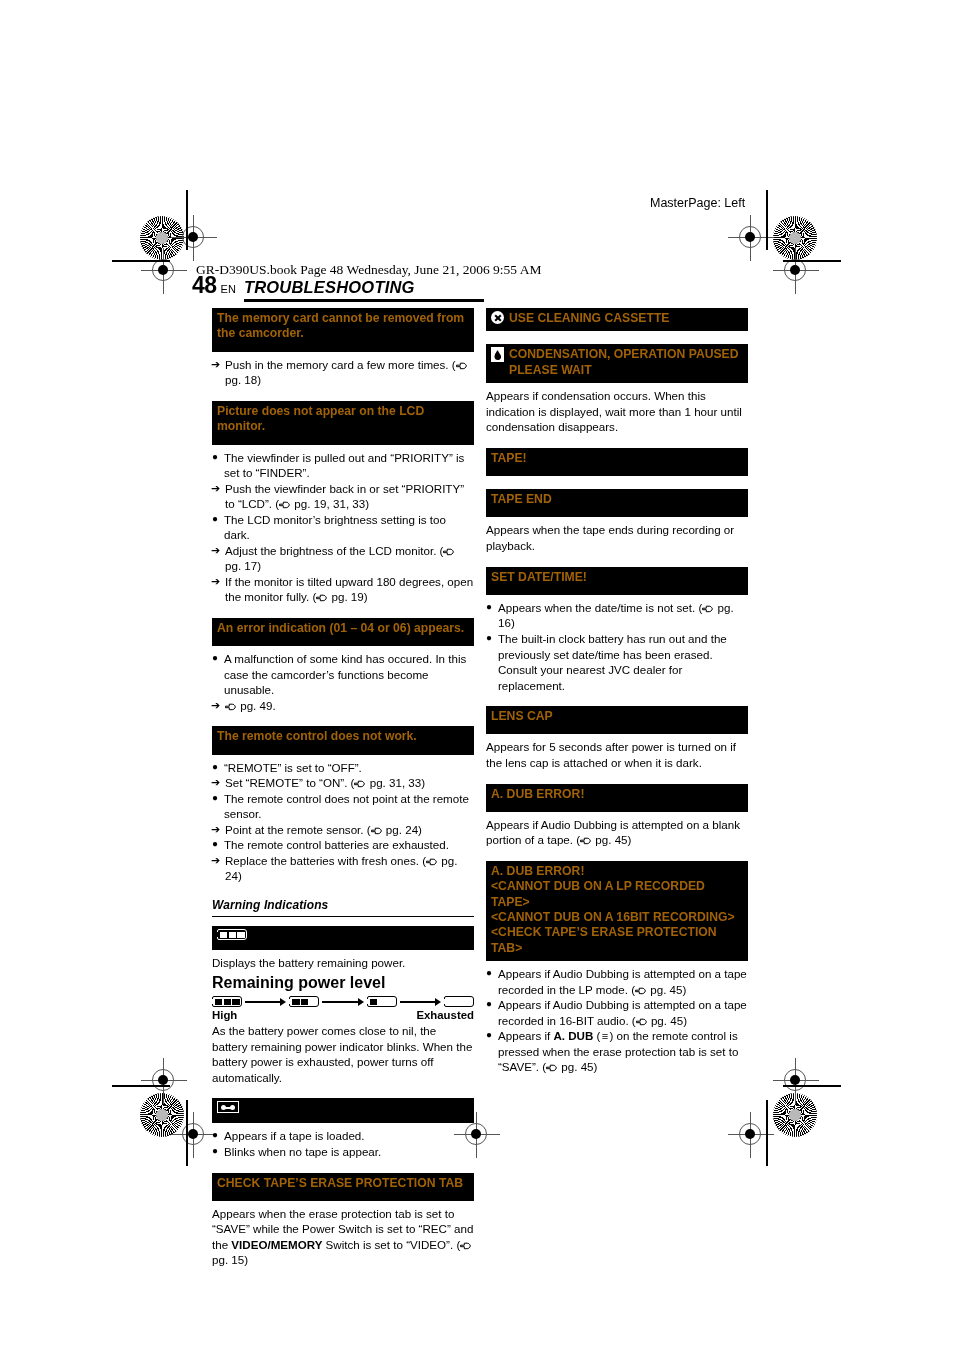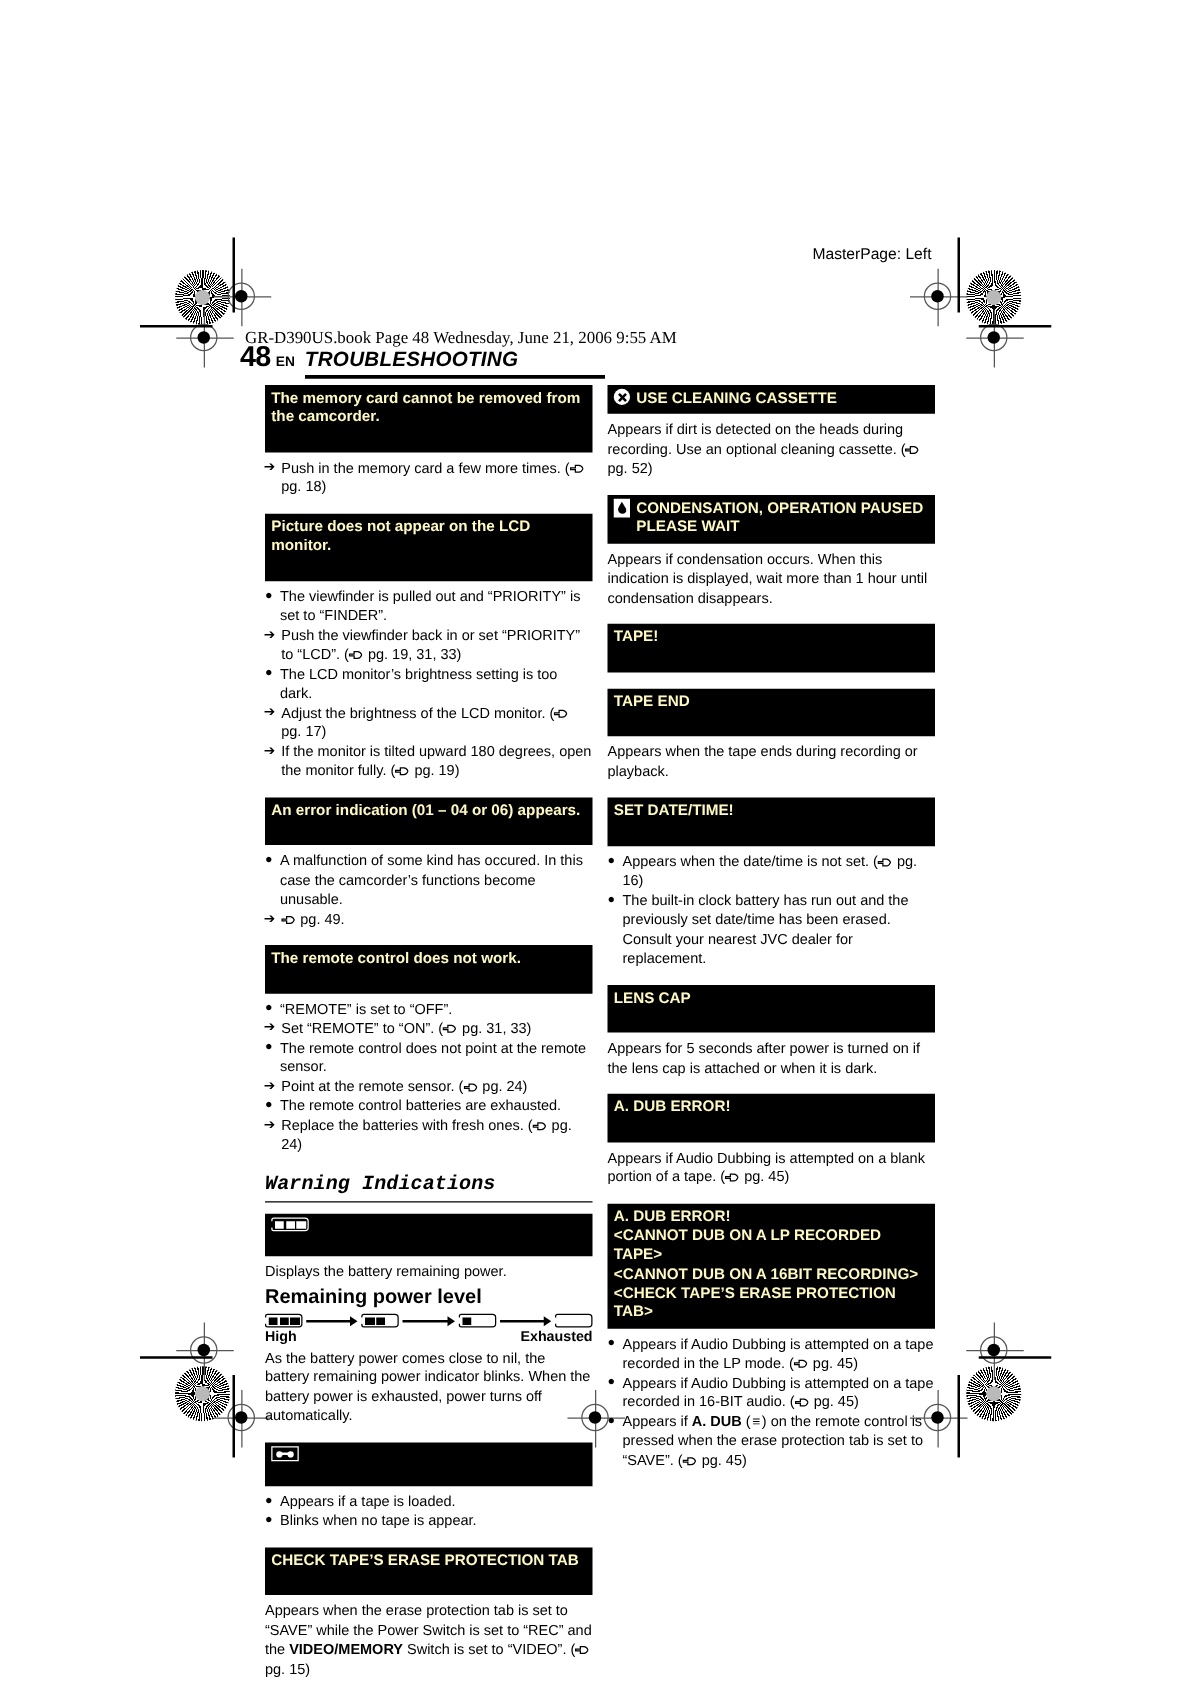--- a/index.html
+++ b/index.html
@@ -90,21 +90,21 @@
     width: 292px;
     display: flex;
     align-items: baseline;
   }
   .page-num {
     font-weight: bold;
     font-size: 23px;
     letter-spacing: -0.5px;
   }
   .page-en {
-    font-weight: bold;
+    font-weight: normal;
     font-size: 11px;
     margin-left: 4px;
   }
   .chapter-title {
     margin-left: 8px;
     flex: 1;
     font-weight: bold;
     font-style: italic;
     font-size: 16.5px;
     letter-spacing: 0.2px;
@@ -119,25 +119,25 @@
     top: 308px;
     font-size: 11.6px;
     line-height: 1.34;
   }
   .col-left  { left: 212px; }
   .col-right { left: 486px; }
 
   
   .bar {
     background: #000;
-    color: #fef9c3;
+    color: #a16207;
     font-weight: bold;
     font-size: 12.2px;
     line-height: 1.26;
-    padding: 3px 5px 20px 5px;
+    padding: 3px 5px 10px 5px;
     margin-bottom: 5px;
   }
   .bar.tall { padding-bottom: 5px; }
   .bar-icon-row {
     display: flex;
     align-items: flex-start;
     gap: 5px;
   }
   .bar-icon-row .bar-txt { flex: 1; }
 
@@ -174,24 +174,23 @@
     height: 8px;
     vertical-align: -1px;
     margin-right: 1px;
   }
   .pgref svg { position: absolute; left: 0; top: 0; }
 
   
   h2.section {
     font-weight: bold;
     font-style: italic;
-    font-size: 16px;
+    font-size: 12px;
     margin: 0 0 3px 0;
     letter-spacing: 0.1px;
-    font-family: Liberation Mono, monospace;
   }
   .section-rule {
     border-bottom: 1.6px solid #000;
     margin-bottom: 9px;
   }
 
   .sub-label {
     font-weight: bold;
     font-size: 16px;
     margin-top: 1px;
@@ -561,23 +560,20 @@
   </div>
 
 <div class="col col-right" id="right-col">
     <div class="block">
       <div class="bar tall">
         <div class="bar-icon-row">
           <span class="x-circle"></span>
           <span class="bar-txt">USE CLEANING CASSETTE</span>
         </div>
       </div>
-      <p class="body">Appears if dirt is detected on the heads during recording. Use an optional cleaning cassette. (<span class="pgref"><svg width="11" height="8" viewBox="0 0 11 8">
-            <path d="M0.5 3.2 L4.3 3.2 L4.3 1.2 L7.2 1.2 C8.6 1.2 9.6 2 10.4 3.9 C9.6 5.8 8.6 6.7 7.2 6.7 L4.3 6.7 L4.3 4.7 L0.5 4.7 Z" fill="none" stroke="#000" stroke-width="1"></path>
-          </svg></span> pg. 52)</p>
     </div>
     <div class="block">
       <div class="bar tall">
         <div class="bar-icon-row">
           <span class="drop-box">
             <span class="drop"></span>
           </span>
           <span class="bar-txt">CONDENSATION, OPERATION PAUSED PLEASE WAIT</span>
         </div>
       </div>

